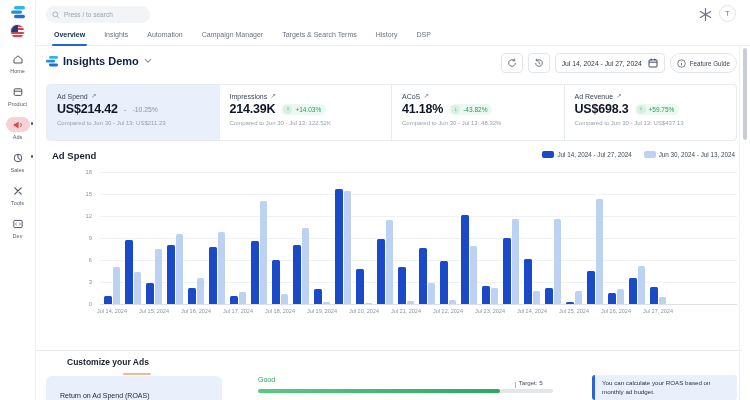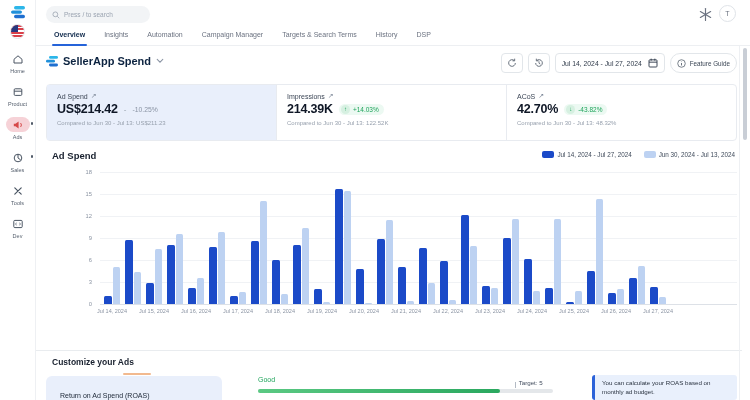--- a/index.html
+++ b/index.html
@@ -69,21 +69,21 @@
   .plot { position:absolute; left:54px; top:26px; width:637px; height:132px; }
   .gl { position:absolute; left:0; right:0; height:1px; background:#f0f2f5; }
   .gl.base { background:#dde1e7; }
   .bar { position:absolute; bottom:0; width:7.5px; border-radius:1.5px 1.5px 0 0; }
   .ylab { position:absolute; left:0; width:46px; text-align:right; font-size:5.8px; color:#8b94a3; }
   .xlab { position:absolute; width:50px; text-align:center; font-size:5.5px; color:#8b94a3; top:162px; white-space:nowrap; }
 
   .divider { position:absolute; left:0; right:8px; top:304px; height:1px; background:#e9ecef; }
 
   
-  .custom-head { position:absolute; left:16px; top:311px; font-size:8.5px; font-weight:bold; color:#18202e; }
+  .custom-head { position:absolute; left:31px; top:311px; font-size:8.5px; font-weight:bold; color:#18202e; }
   .accent-line { position:absolute; left:87px; top:327px; width:28px; height:2px; background:#f2b98e; border-radius:2px; }
   .roas-card { position:absolute; left:10px; top:330px; width:176px; height:24px; background:#e9effb; border-radius:6px 6px 0 0; padding:8px 0 0 14px; cursor:pointer; }
   .roas-card span { font-size:7px; color:#212b3a; }
   .progress-wrap { position:absolute; left:222px; top:330px; width:295px; height:24px; }
   .good-label { position:absolute; left:0; top:0; font-size:7px; color:#1fa45b; }
   .ptrack { position:absolute; left:0; top:13px; width:295px; height:4px; border-radius:2px; background:#e4e7ea; }
   .pfill { position:absolute; left:0; top:0; height:4px; border-radius:2px; background:linear-gradient(90deg,#5bc983,#2aa85f); }
   .pmarker { position:absolute; top:-7px; width:1px; height:6px; background:#b3bac4; }
   .ptarget { position:absolute; top:-10px; font-size:6.2px; color:#424d5e; white-space:nowrap; }
   .note-card { position:absolute; left:556px; top:329px; width:145px; height:25px; background:#e9f0fc; border-left:3px solid #2b62d9; border-radius:3px; padding:4px 6px 0 7px; }
@@ -188,21 +188,21 @@
   </div>
 
 <div class="main">
 
   <div class="acct">
     <svg width="12" height="11" viewBox="0 0 12 11">
       <rect x="3" y="0" width="9" height="2.8" rx="1.4" fill="#2cb6e9"></rect>
       <rect x="0" y="3.8" width="9" height="2.8" rx="1.4" fill="#2090da"></rect>
       <rect x="3" y="7.6" width="9" height="2.8" rx="1.4" fill="#1f6fd0"></rect>
     </svg>
-    <span class="acct-name">SellerApp Spend</span>
+    <span class="acct-name">Insights Demo</span>
     <svg width="8" height="6" viewBox="0 0 10 7">
       <path d="M1.5 1.5L5 5l3.5-3.5" fill="none" stroke="#8a94a4" stroke-width="1.3" stroke-linecap="round"></path>
     </svg>
   </div>
 
   <div class="controls">
     <div class="icon-btn">
       <svg width="10" height="10" viewBox="0 0 12 12">
         <path d="M10 6a4 4 0 1 1-1.3-2.95" fill="none" stroke="#5b6572" stroke-width="1.1"></path>
         <path d="M9.2 0.8v2.6H6.6" fill="none" stroke="#5b6572" stroke-width="1.1"></path>
@@ -257,27 +257,41 @@
           </span>
         </div>
         <div class="kcompare">Compared to Jun 30 - Jul 13: 122.52K</div>
       </div>
       <div class="kpi">
         <div class="krow1">
           <span class="klabel">ACoS</span>
           <span class="karrow">↗</span>
         </div>
         <div class="krow2">
-          <span class="kval">42.70%</span>
+          <span class="kval">41.18%</span>
           <span class="kbadge">
             <span class="kchip">↓</span>
             <em>-43.82%</em>
           </span>
         </div>
         <div class="kcompare">Compared to Jun 30 - Jul 13: 48.32%</div>
+      </div>
+      <div class="kpi">
+        <div class="krow1">
+          <span class="klabel">Ad Revenue</span>
+          <span class="karrow">↗</span>
+        </div>
+        <div class="krow2">
+          <span class="kval">US$698.3</span>
+          <span class="kbadge">
+            <span class="kchip">↑</span>
+            <em>+59.75%</em>
+          </span>
+        </div>
+        <div class="kcompare">Compared to Jun 30 - Jul 13: US$437.13</div>
       </div>
     </div>
 
   <div class="chart">
     <div class="chart-title">Ad Spend</div>
     <div class="legend">
         <div class="legend-item">
           <i style="background: rgb(27, 74, 200);"></i>
           <span>Jul 14, 2024 - Jul 27, 2024</span>
         </div>

